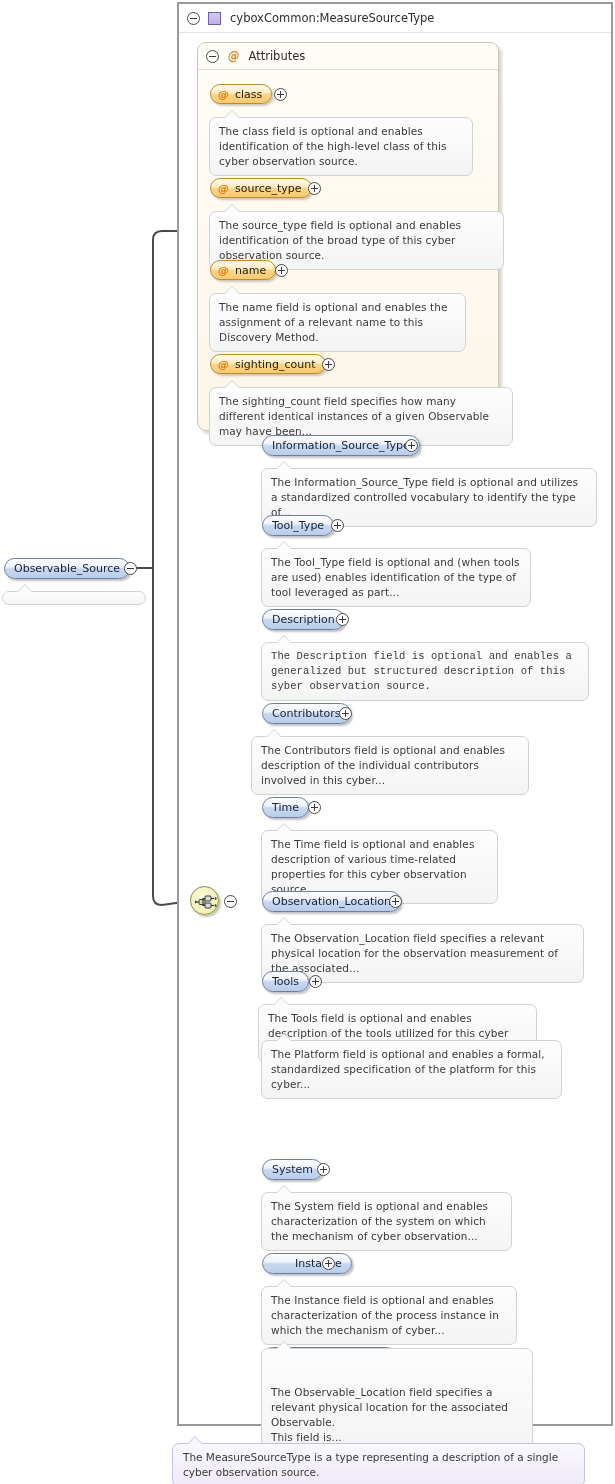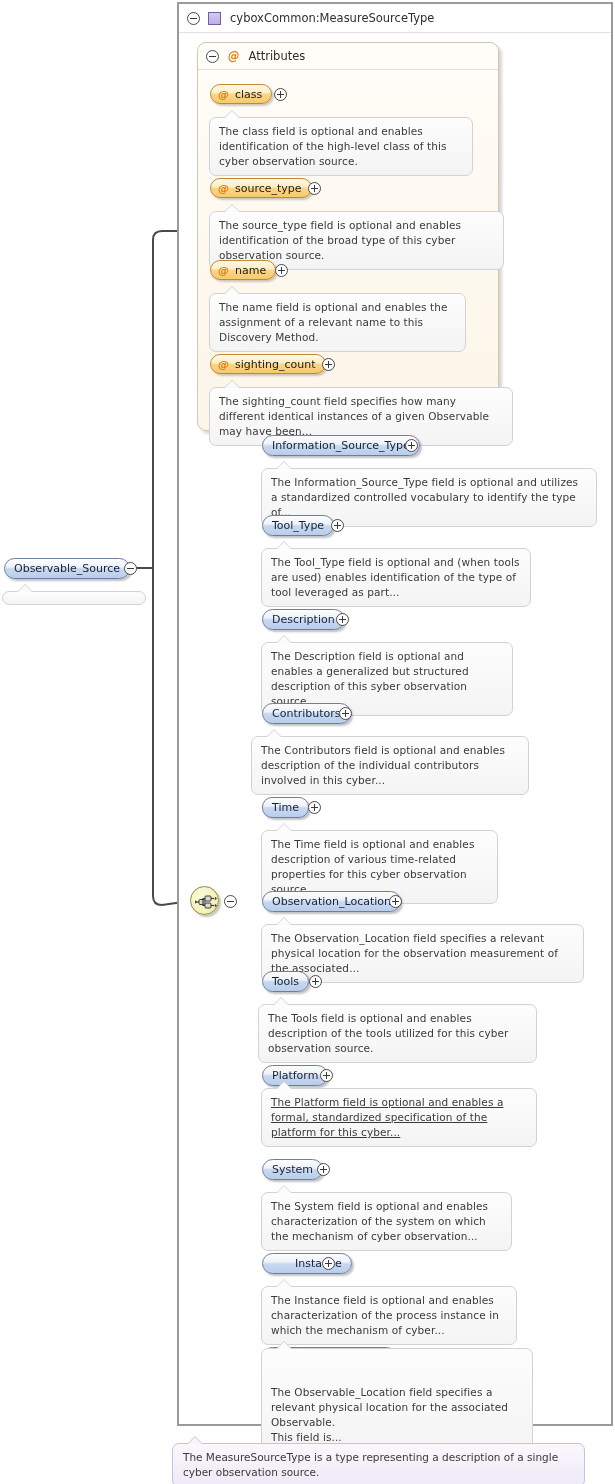--- a/index.html
+++ b/index.html
@@ -316,35 +316,35 @@
 <div class="toggle plus" style="left:331px; top:519px;"></div>
 <div class="note" style="left:261px; top:548px; width:270px;">
   <span class="tail"></span><span class="tail-in"></span>
   <span>The Tool_Type field is optional and (when tools are used) enables identification of the type of tool leveraged as part...</span>
 </div>
 
 <div class="elem" style="left:262px; top:609px;">
   <span>Description</span>
 </div>
 <div class="toggle plus" style="left:336px; top:613px;"></div>
-<div class="note" style="left:261px; top:642px; width:252px;">
+<div class="note" style="left:261px; top:642px; width:328px;font-family:Liberation Mono, monospace;">
   <span class="tail"></span><span class="tail-in"></span>
   <span>The Description field is optional and enables a generalized but structured description of this syber observation source.</span>
 </div>
 
 <div class="elem" style="left:262px; top:703px;">
   <span>Contributors</span>
 </div>
 <div class="toggle plus" style="left:339px; top:707px;"></div>
 <div class="note" style="left:251px; top:736px; width:278px;">
   <span class="tail"></span><span class="tail-in"></span>
   <span>The Contributors field is optional and enables description of the individual contributors involved in this cyber...</span>
 </div>
 
-<div class="elem" style="left:262px; top:797px;border-radius:10px;">
+<div class="elem" style="left:262px; top:797px;">
   <span>Time</span>
 </div>
 <div class="toggle plus" style="left:308px; top:801px;"></div>
 <div class="note" style="left:261px; top:830px; width:237px;">
   <span class="tail"></span><span class="tail-in"></span>
   <span>The Time field is optional and enables description of various time-related properties for this cyber observation source...</span>
 </div>
 
 <div class="elem" style="left:262px; top:891px;">
   <span>Observation_Location</span>
@@ -361,21 +361,21 @@
 <div class="toggle plus" style="left:309px; top:975px;"></div>
 <div class="note" style="left:258px; top:1004px; width:279px;">
   <span class="tail"></span><span class="tail-in"></span>
   <span>The Tools field is optional and enables description of the tools utilized for this cyber observation source.</span>
 </div>
 
 <div class="elem" style="left:262px; top:1065px;">
   <span>Platform</span>
 </div>
 <div class="toggle plus" style="left:320px; top:1069px;"></div>
-<div class="note" style="left:261px; top:1088px; width:276px;text-decoration:underline;">
+<div class="note" style="left:261px; top:1040px; width:301px;">
   <span class="tail"></span><span class="tail-in"></span>
   <span>The Platform field is optional and enables a formal, standardized specification of the platform for this cyber...</span>
 </div>
 
 <div class="elem" style="left:262px; top:1159px;">
   <span>System</span>
 </div>
 <div class="toggle plus" style="left:317px; top:1163px;"></div>
 <div class="note" style="left:261px; top:1192px; width:251px;">
   <span class="tail"></span><span class="tail-in"></span>

